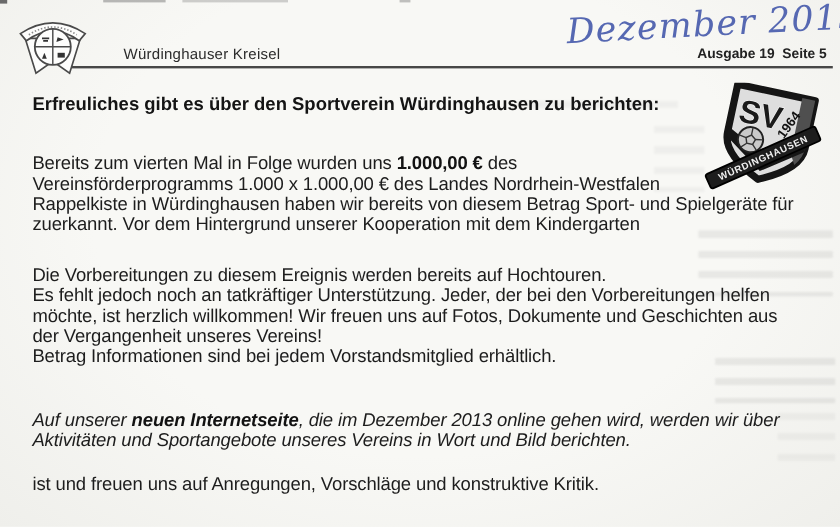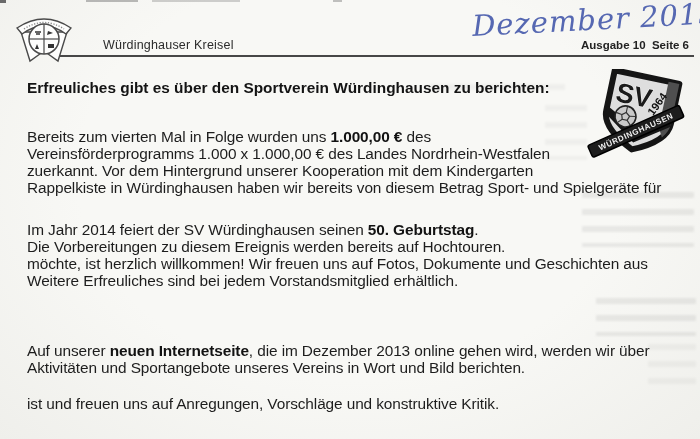--- a/index.html
+++ b/index.html
@@ -79,21 +79,21 @@
     <line x1="30" y1="17" x2="30" y2="47" stroke="#4a4a4a" stroke-width="1.2"></line>
     <line x1="15" y1="32" x2="45" y2="32" stroke="#4a4a4a" stroke-width="1.2"></line>
 
     <path d="M21,25 h6 M22,27 h4" stroke="#333" stroke-width="1.4" fill="none"></path>
     <path d="M34,24 l5,2 l-6,2 z" fill="#333"></path>
     <path d="M23,37 l2,5 h-4 z" fill="#333"></path>
     <rect x="34" y="37" width="6" height="4" fill="#333"></rect>
   </svg>
 
   <div class="mast-title">Würdinghauser Kreisel</div>
-  <div class="mast-issue">Ausgabe 10  Seite 6</div>
+  <div class="mast-issue">Ausgabe 19  Seite 5</div>
   <div class="handwriting">Dezember 2013</div>
 
   <svg class="badge-svg" width="118" height="102" viewBox="0 0 118 102">
     <g transform="rotate(12 59 46)">
 
       <path d="M27,7 H93 V48 Q93,66 60,81 Q27,66 27,48 Z" fill="#dedede" stroke="#151515" stroke-width="6" stroke-linejoin="round"></path>
 
       <path d="M82,7 H93 V48 Q93,56 87,63 L82,54 Z" fill="#4f4f4f"></path>
 
       <polygon points="27,43 60,60 93,43 93,51 60,74 27,51" fill="#161616"></polygon>
@@ -113,32 +113,33 @@
     </g>
   </svg>
 
   <div class="textcol" style="top:79px;">
     <div class="headline">Erfreuliches gibt es über den Sportverein Würdinghausen zu berichten:</div>
   </div>
 
   <div class="textcol" style="top:128px;">
     <div class="ln"><span>Bereits zum vierten Mal in Folge wurden uns </span><b>1.000,00 €</b><span> des</span></div>
     <div class="ln">Vereinsförderprogramms 1.000 x 1.000,00 € des Landes Nordrhein-Westfalen</div>
+    <div class="ln">Rappelkiste in Würdinghausen haben wir bereits von diesem Betrag Sport- und Spielgeräte für</div>
     <div class="ln">zuerkannt. Vor dem Hintergrund unserer Kooperation mit dem Kindergarten</div>
-    <div class="ln">Rappelkiste in Würdinghausen haben wir bereits von diesem Betrag Sport- und Spielgeräte für</div>
   </div>
 
   <div class="textcol" style="top:221px;">
-    <div class="ln"><span>Im Jahr 2014 feiert der SV Würdinghausen seinen </span><b>50. Geburtstag</b><span>.</span></div>
     <div class="ln">Die Vorbereitungen zu diesem Ereignis werden bereits auf Hochtouren.</div>
+    <div class="ln">Es fehlt jedoch noch an tatkräftiger Unterstützung. Jeder, der bei den Vorbereitungen helfen</div>
     <div class="ln">möchte, ist herzlich willkommen! Wir freuen uns auf Fotos, Dokumente und Geschichten aus</div>
-    <div class="ln">Weitere Erfreuliches sind bei jedem Vorstandsmitglied erhältlich.</div>
+    <div class="ln">der Vergangenheit unseres Vereins!</div>
+    <div class="ln">Betrag Informationen sind bei jedem Vorstandsmitglied erhältlich.</div>
   </div>
 
-  <div class="textcol" style="top:342px;">
+  <div class="textcol" style="top:342px;font-style:italic;">
     <div class="ln"><span>Auf unserer </span><b>neuen Internetseite</b><span>, die im Dezember 2013 online gehen wird, werden wir über</span></div>
     <div class="ln">Aktivitäten und Sportangebote unseres Vereins in Wort und Bild berichten.</div>
   </div>
 
   <div class="textcol" style="top:395px;">
     <div class="ln">ist und freuen uns auf Anregungen, Vorschläge und konstruktive Kritik.</div>
   </div>
 
 </div>
 

